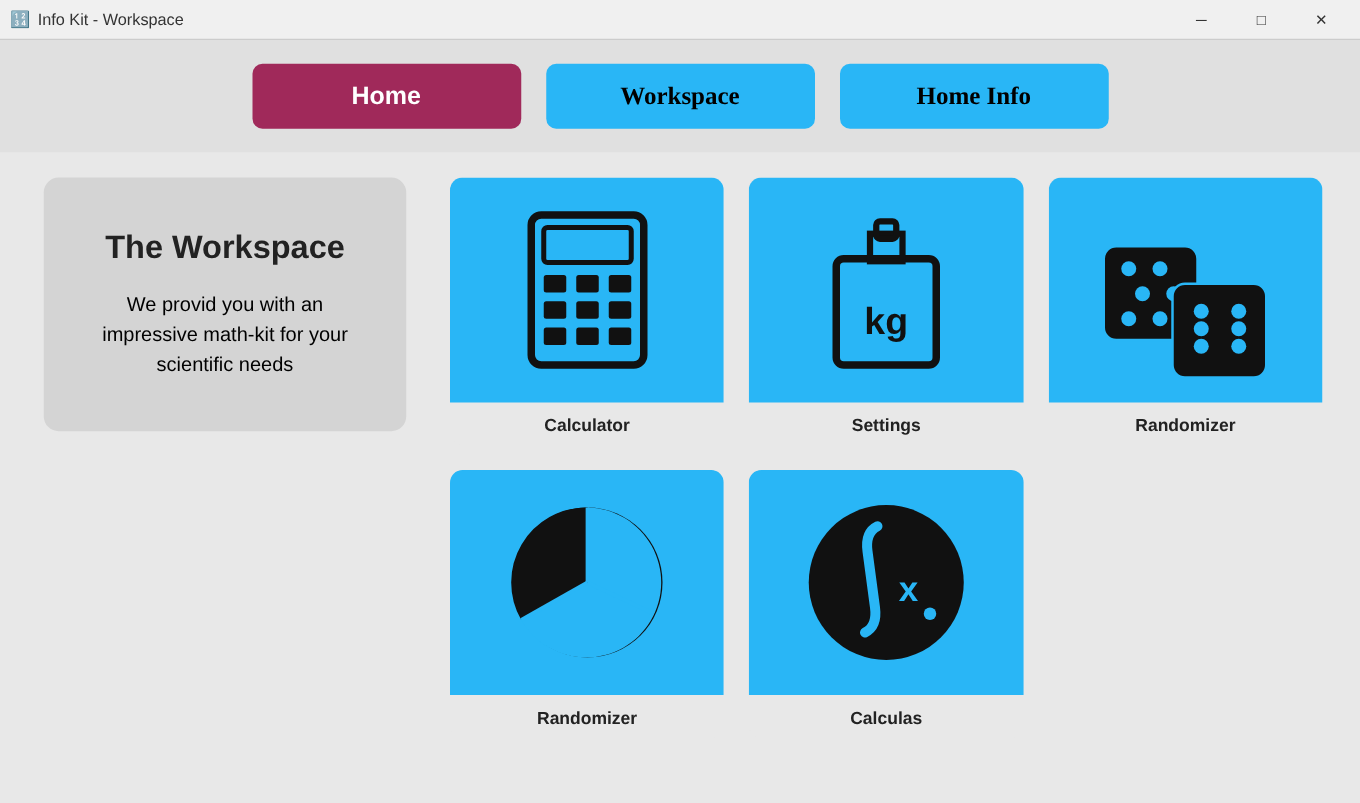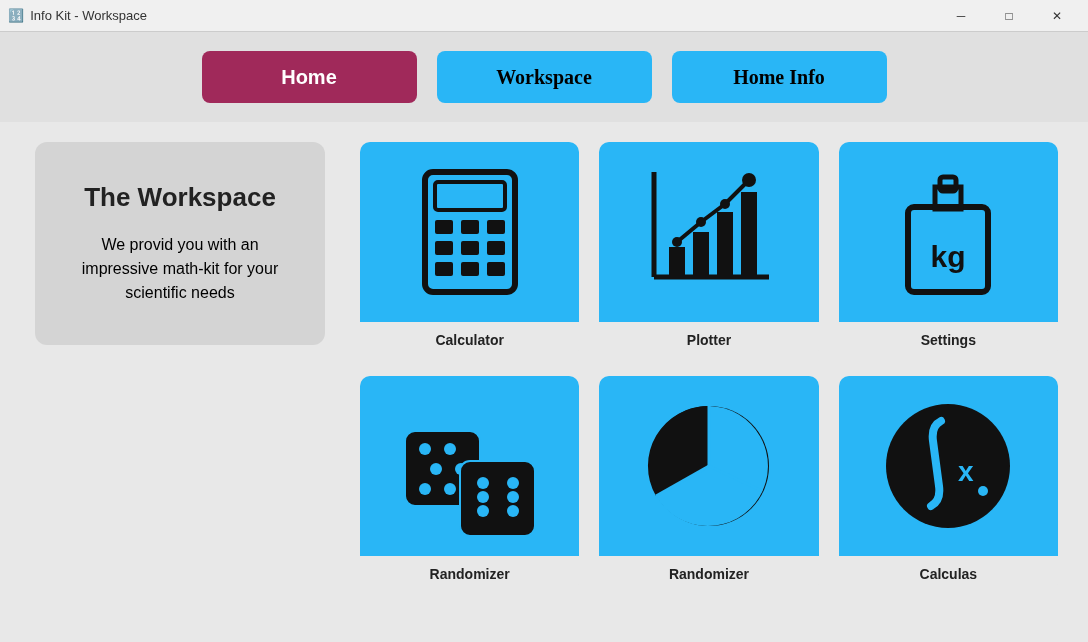--- a/index.html
+++ b/index.html
@@ -202,41 +202,20 @@
           <rect x="77" y="79" width="18" height="14" rx="2" fill="#111"></rect>
 
           <rect x="25" y="100" width="18" height="14" rx="2" fill="#111"></rect>
           <rect x="51" y="100" width="18" height="14" rx="2" fill="#111"></rect>
           <rect x="77" y="100" width="18" height="14" rx="2" fill="#111"></rect>
         </svg>
       </div>
       <div class="tool-label">Calculator</div>
     </div>
 
-    <div class="tool-card">
-      <div class="tool-icon-box">
-        <svg width="140" height="140" viewBox="0 0 140 140">
-
-          <line x1="15" y1="115" x2="130" y2="115" stroke="#111" stroke-width="5"></line>
-          <line x1="15" y1="10" x2="15" y2="115" stroke="#111" stroke-width="5"></line>
-
-          <rect x="30" y="85" width="16" height="30" fill="#111"></rect>
-          <rect x="54" y="70" width="16" height="45" fill="#111"></rect>
-          <rect x="78" y="50" width="16" height="65" fill="#111"></rect>
-          <rect x="102" y="30" width="16" height="85" fill="#111"></rect>
-
-          <polyline points="38,80 62,60 86,42 110,18" fill="none" stroke="#111" stroke-width="4" stroke-linecap="round" stroke-linejoin="round"></polyline>
-          <circle cx="38" cy="80" r="5" fill="#111"></circle>
-          <circle cx="62" cy="60" r="5" fill="#111"></circle>
-          <circle cx="86" cy="42" r="5" fill="#111"></circle>
-          <circle cx="110" cy="18" r="7" fill="#111"></circle>
-        </svg>
-      </div>
-      <div class="tool-label">Plotter</div>
-    </div>
 
     <div class="tool-card">
       <div class="tool-icon-box">
         <svg width="120" height="140" viewBox="0 0 120 140">
 
           <rect x="20" y="45" width="80" height="85" rx="6" ry="6" fill="none" stroke="#111" stroke-width="6"></rect>
 
           <rect x="47" y="25" width="26" height="22" rx="0" ry="0" fill="none" stroke="#111" stroke-width="5"></rect>
           <rect x="52" y="15" width="16" height="14" rx="3" ry="3" fill="none" stroke="#111" stroke-width="5"></rect>
 

